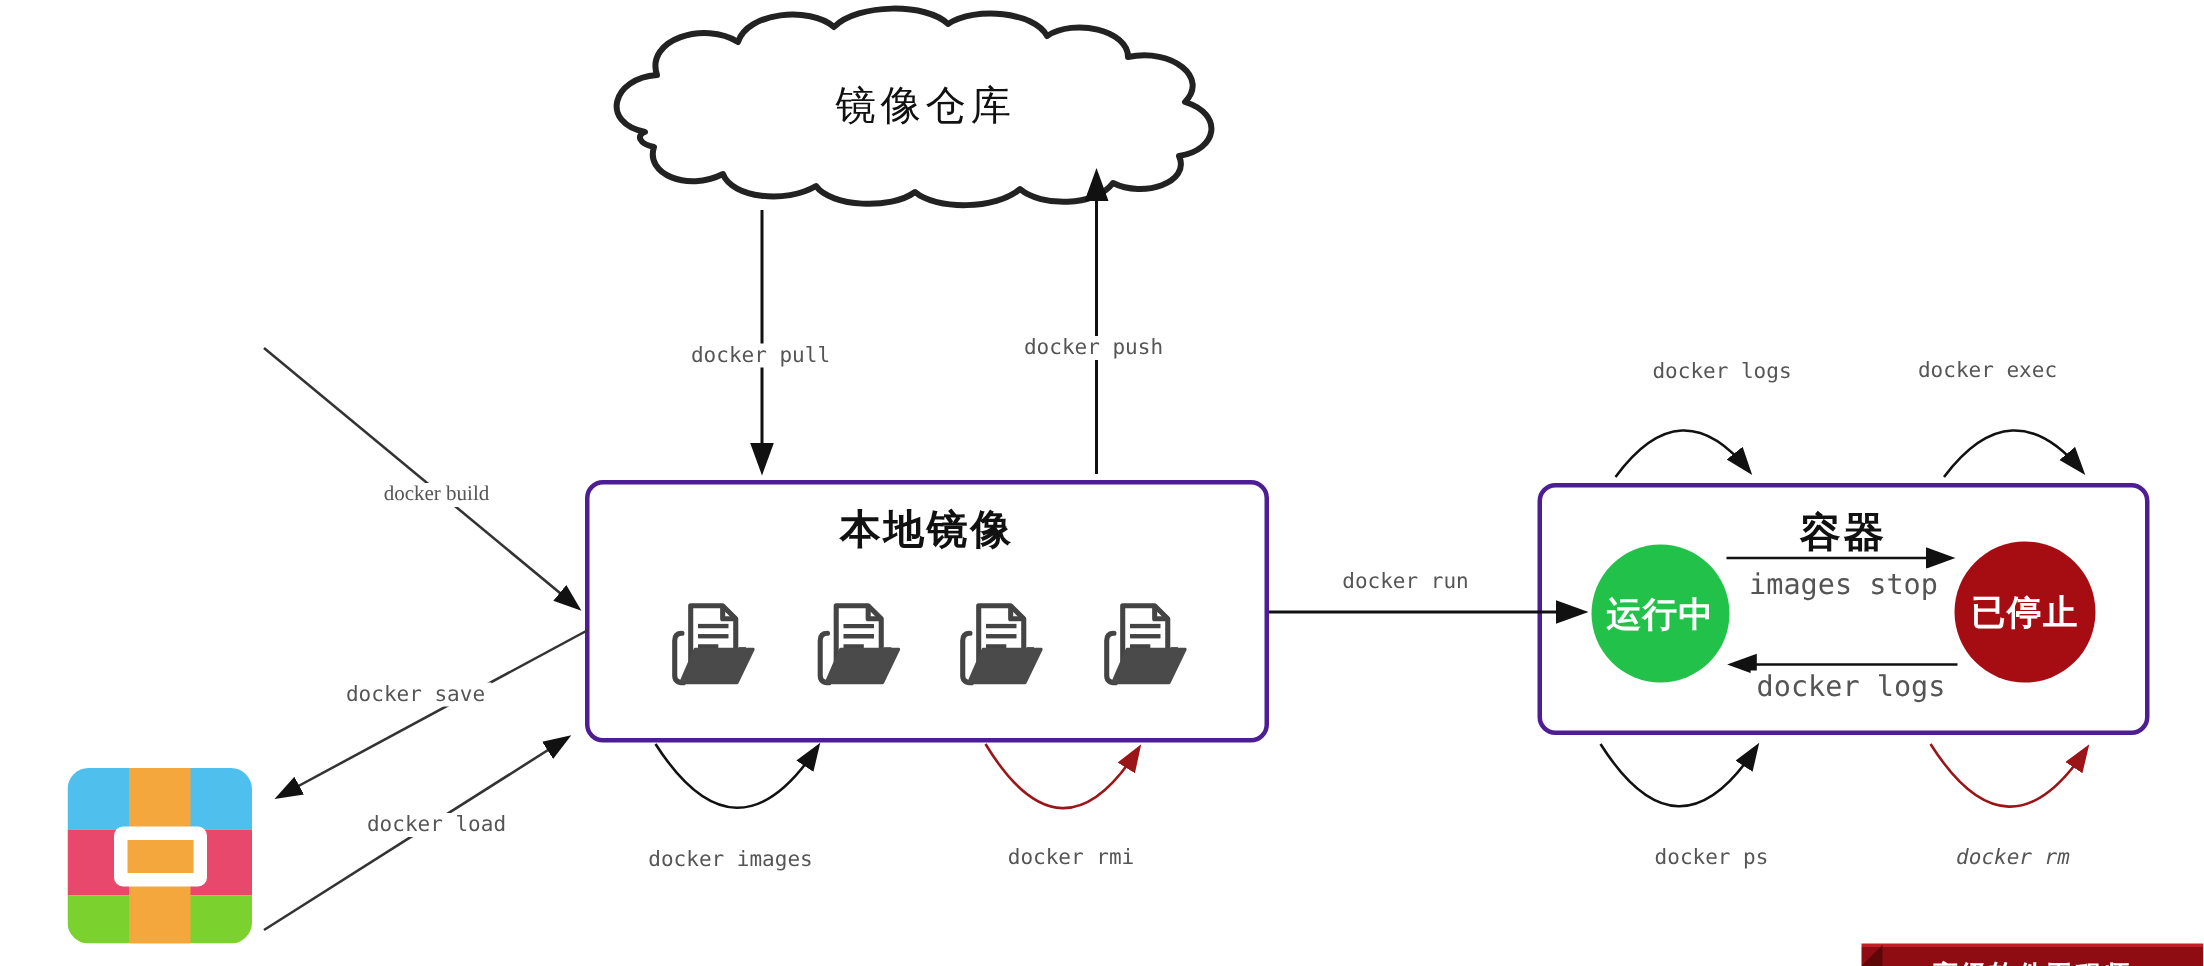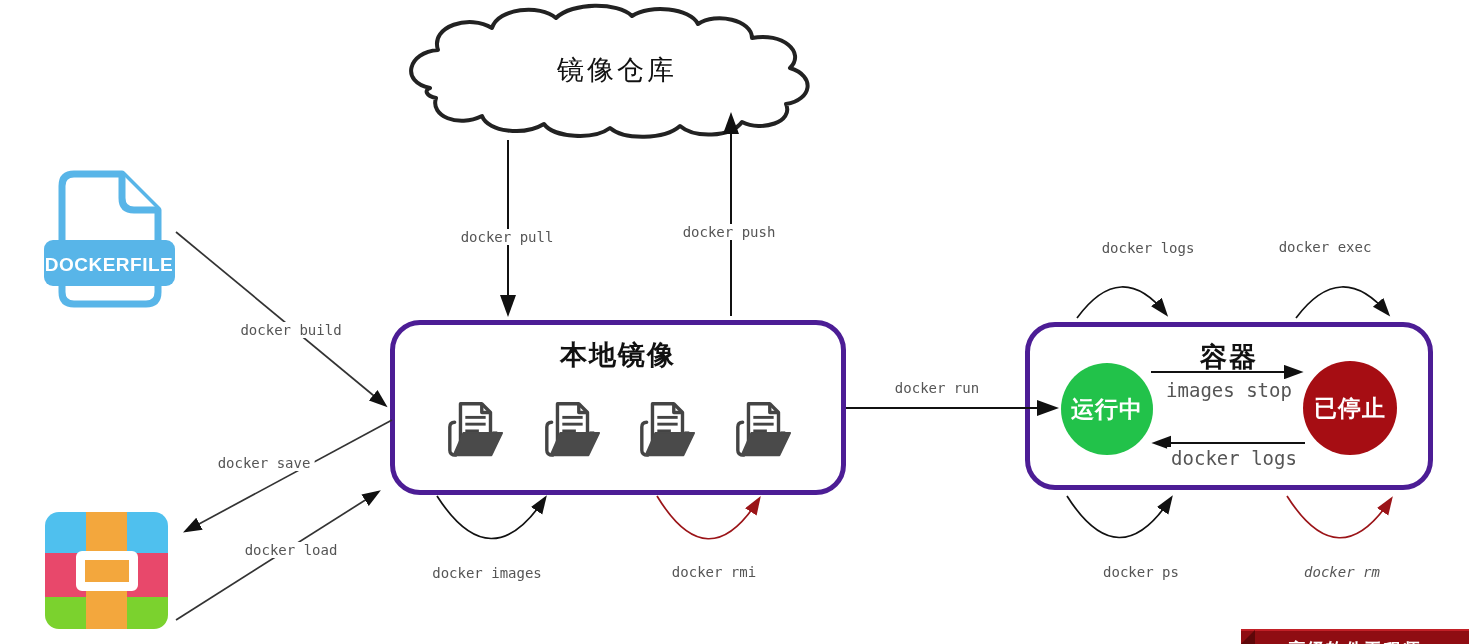--- a/index.html
+++ b/index.html
@@ -2,22 +2,22 @@
 <html><head>
 <meta charset="utf-8">
 <style>
   html,body{margin:0;padding:0;background:#ffffff;}
   #stage{
     position:relative;width:1469px;height:644px;background:#ffffff;
     font-family:"Liberation Sans",sans-serif;overflow:hidden;
   }
   
   .node-box{
-    position:absolute;background:#ffffff;border:5px solid #4c1d95;
-    border-radius:30px;box-sizing:border-box;
+    position:absolute;background:#ffffff;border:3px solid #4c1d95;
+    border-radius:12px;box-sizing:border-box;
   }
   #local-images-box{left:390px;top:320px;width:456px;height:175px;}
   #container-box{left:1025px;top:322px;width:408px;height:168px;}
   .box-title{
     position:absolute;top:12px;left:0;right:0;text-align:center;
     font-size:27px;font-weight:600;color:#111;letter-spacing:2px;
   }
   
   .state-circle{
     position:absolute;border-radius:50%;display:flex;align-items:center;
@@ -72,28 +72,20 @@
   #cloud-label{
     position:absolute;left:617px;top:70px;transform:translate(-50%,-50%);
     font-size:27px;font-weight:400;color:#111;letter-spacing:3px;z-index:3;
   }
 </style>
 </head>
 <body>
 
 <div id="stage">
 
-  <div id="dockerfile-icon">
-    <svg width="135" height="145" viewBox="0 0 135 145">
-      <path d="M32 6 H80 L116 42 V124 Q116 136 104 136 H32 Q20 136 20 124 V18 Q20 6 32 6 Z" fill="#ffffff" stroke="#58b5e8" stroke-width="7" stroke-linejoin="round"></path>
-      <path d="M80 6 V30 Q80 42 92 42 H116" fill="#ffffff" stroke="#58b5e8" stroke-width="7" stroke-linejoin="round"></path>
-      <rect x="2" y="72" width="131" height="46" rx="9" fill="#58b5e8"></rect>
-      <text x="67" y="103" text-anchor="middle" font-family="Liberation Sans, sans-serif" font-size="19" font-weight="700" fill="#ffffff" letter-spacing="0.5">DOCKERFILE</text>
-    </svg>
-  </div>
 
   <div id="archive-icon">
     <div class="band blue"></div>
     <div class="band pink"></div>
     <div class="band green"></div>
     <div id="strap"></div>
     <div id="buckle"></div>
   </div>
 
   <div id="local-images-box" class="node-box">
@@ -195,22 +187,22 @@
     <path d="M657 496 Q708 580 759 499" fill="none" stroke="#9b1418" stroke-width="1.7" marker-end="url(#ah-red)"></path>
 
     <path d="M1067 496 Q1119 578 1171 498" fill="none" stroke="#111" stroke-width="1.7" marker-end="url(#ah-black)"></path>
     <path d="M1287 496 Q1339 578 1391 499" fill="none" stroke="#9b1418" stroke-width="1.7" marker-end="url(#ah-red)"></path>
   </svg>
 
   <div id="cloud-label">镜像仓库</div>
 
   <div class="cmd" style="left:507px;top:237px;">docker pull</div>
   <div class="cmd" style="left:729px;top:232px;">docker push</div>
-  <div class="cmd" style="left:291px;top:330px;">docker build</div>
-  <div class="cmd" style="left:264px;top:463px;text-align:center;">docker save</div>
+  <div class="cmd" style="left:291px;top:330px;font-family:Liberation Serif, serif;">docker build</div>
+  <div class="cmd" style="left:277px;top:463px;text-align:center;">docker save</div>
   <div class="cmd" style="left:291px;top:550px;">docker load</div>
   <div class="cmd" style="left:937px;top:388px;text-align:center;">docker run</div>
   <div class="cmd" style="left:1229px;top:390px;font-size:19px;">images stop</div>
   <div class="cmd" style="left:1234px;top:458px;font-size:19px;">docker logs</div>
   <div class="cmd" style="left:1148px;top:248px;">docker logs</div>
   <div class="cmd" style="left:1325px;top:247px;">docker exec</div>
   <div class="cmd" style="left:487px;top:573px;">docker images</div>
   <div class="cmd" style="left:714px;top:572px;">docker rmi</div>
   <div class="cmd" style="left:1141px;top:572px;">docker ps</div>
   <div class="cmd" style="left:1342px;top:572px;font-style:italic;">docker rm</div>

